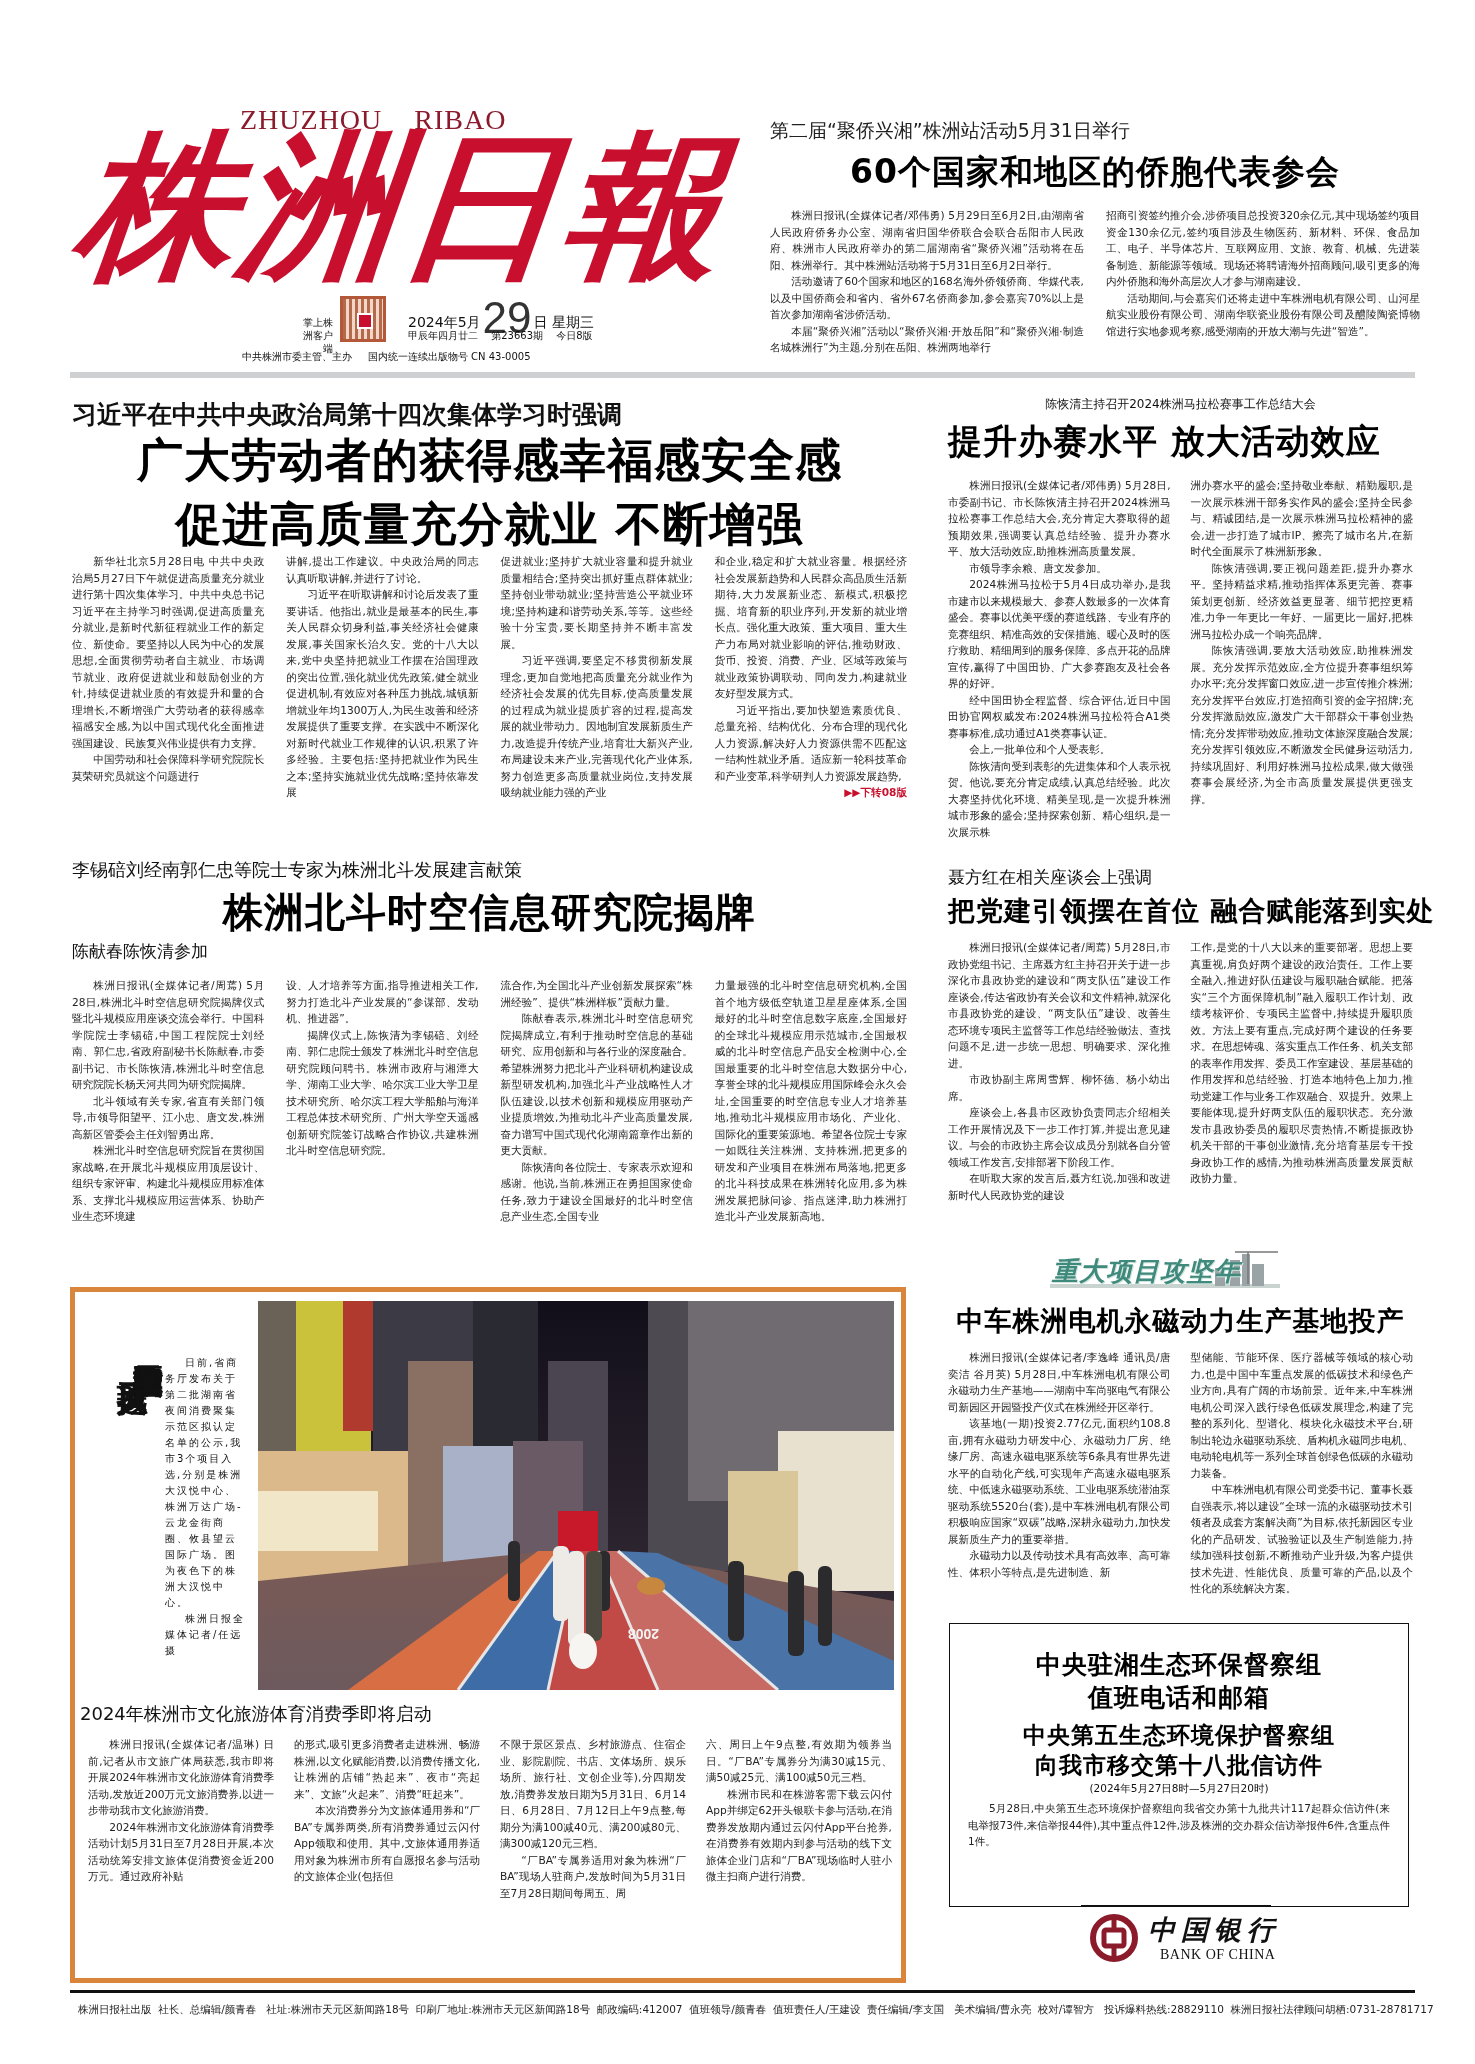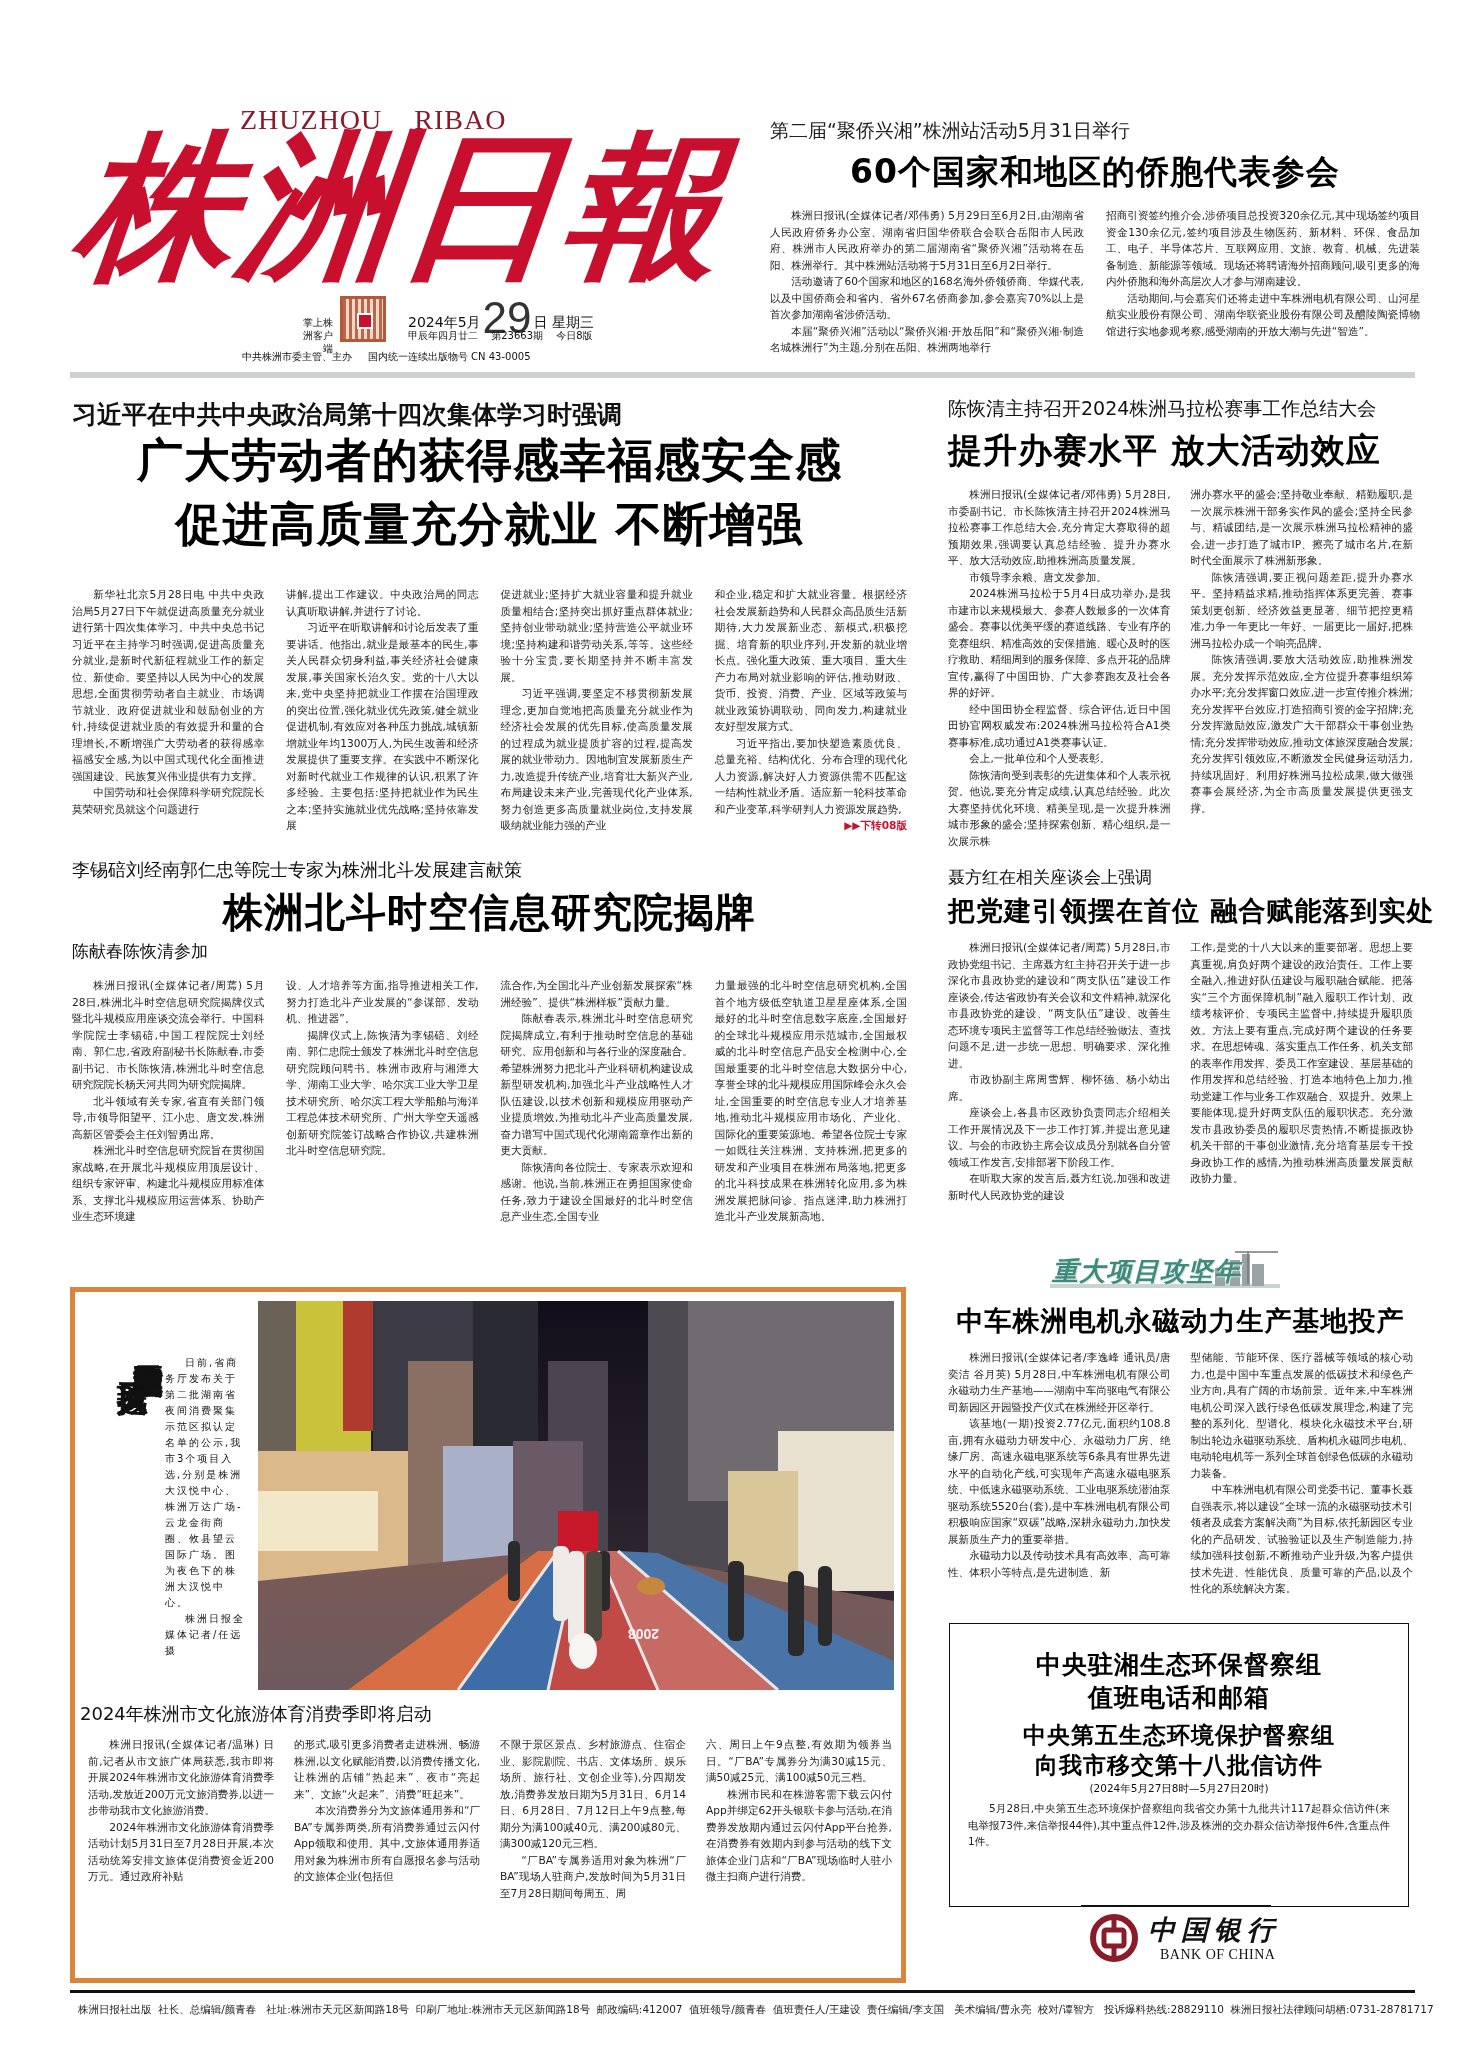--- a/index.html
+++ b/index.html
@@ -70,21 +70,21 @@
     </div>
   </div>
 </div>
 
 <div class="abs rule-gray"></div>
 
 <div class="abs" style="left:72px;top:398px;width:835px">
   <div class="kicker" style="font-size:25px;font-weight:bold">习近平在中共中央政治局第十四次集体学习时强调</div>
   <div class="headline" style="font-size:46px;line-height:58px">广大劳动者的获得感幸福感安全感</div>
   <div class="headline" style="font-size:46px;line-height:58px;margin-top:6px">促进高质量充分就业  不断增强</div>
-  <div class="cols" style="margin-top:33px;gap:22px">
+  <div class="cols" style="margin-top:0;gap:22px">
     <div class="col">
       <p>新华社北京5月28日电  中共中央政治局5月27日下午就促进高质量充分就业进行第十四次集体学习。中共中央总书记习近平在主持学习时强调,促进高质量充分就业,是新时代新征程就业工作的新定位、新使命。要坚持以人民为中心的发展思想,全面贯彻劳动者自主就业、市场调节就业、政府促进就业和鼓励创业的方针,持续促进就业质的有效提升和量的合理增长,不断增强广大劳动者的获得感幸福感安全感,为以中国式现代化全面推进强国建设、民族复兴伟业提供有力支撑。</p>
       <p>中国劳动和社会保障科学研究院院长莫荣研究员就这个问题进行</p>
     </div>
     <div class="col">
       <p class="noind">讲解,提出工作建议。中央政治局的同志认真听取讲解,并进行了讨论。</p>
       <p>习近平在听取讲解和讨论后发表了重要讲话。他指出,就业是最基本的民生,事关人民群众切身利益,事关经济社会健康发展,事关国家长治久安。党的十八大以来,党中央坚持把就业工作摆在治国理政的突出位置,强化就业优先政策,健全就业促进机制,有效应对各种压力挑战,城镇新增就业年均1300万人,为民生改善和经济发展提供了重要支撑。在实践中不断深化对新时代就业工作规律的认识,积累了许多经验。主要包括:坚持把就业作为民生之本;坚持实施就业优先战略;坚持依靠发展</p>
     </div>
     <div class="col">
       <p class="noind">促进就业;坚持扩大就业容量和提升就业质量相结合;坚持突出抓好重点群体就业;坚持创业带动就业;坚持营造公平就业环境;坚持构建和谐劳动关系,等等。这些经验十分宝贵,要长期坚持并不断丰富发展。</p>
@@ -92,21 +92,21 @@
     </div>
     <div class="col">
       <p class="noind">和企业,稳定和扩大就业容量。根据经济社会发展新趋势和人民群众高品质生活新期待,大力发展新业态、新模式,积极挖掘、培育新的职业序列,开发新的就业增长点。强化重大政策、重大项目、重大生产力布局对就业影响的评估,推动财政、货币、投资、消费、产业、区域等政策与就业政策协调联动、同向发力,构建就业友好型发展方式。</p>
       <p>习近平指出,要加快塑造素质优良、总量充裕、结构优化、分布合理的现代化人力资源,解决好人力资源供需不匹配这一结构性就业矛盾。适应新一轮科技革命和产业变革,科学研判人力资源发展趋势,</p>
       <div style="text-align:right"><span class="more">▶▶下转08版</span></div>
     </div>
   </div>
 </div>
 
 <div class="abs" style="left:948px;top:396px;width:465px">
-  <div class="kicker" style="font-size:19px;text-align:left">陈恢清主持召开2024株洲马拉松赛事工作总结大会</div>
+  <div class="kicker" style="font-size:12px;text-align:center">陈恢清主持召开2024株洲马拉松赛事工作总结大会</div>
   <div class="headline" style="font-size:34px;text-align:left;margin-top:6px">提升办赛水平  放大活动效应</div>
   <div class="cols" style="margin-top:12px;gap:20px">
     <div class="col">
       <p>株洲日报讯(全媒体记者/邓伟勇)  5月28日,市委副书记、市长陈恢清主持召开2024株洲马拉松赛事工作总结大会,充分肯定大赛取得的超预期效果,强调要认真总结经验、提升办赛水平、放大活动效应,助推株洲高质量发展。</p>
       <p>市领导李余粮、唐文发参加。</p>
       <p>2024株洲马拉松于5月4日成功举办,是我市建市以来规模最大、参赛人数最多的一次体育盛会。赛事以优美平缓的赛道线路、专业有序的竞赛组织、精准高效的安保措施、暖心及时的医疗救助、精细周到的服务保障、多点开花的品牌宣传,赢得了中国田协、广大参赛跑友及社会各界的好评。</p>
       <p>经中国田协全程监督、综合评估,近日中国田协官网权威发布:2024株洲马拉松符合A1类赛事标准,成功通过A1类赛事认证。</p>
       <p>会上,一批单位和个人受表彰。</p>
       <p>陈恢清向受到表彰的先进集体和个人表示祝贺。他说,要充分肯定成绩,认真总结经验。此次大赛坚持优化环境、精美呈现,是一次提升株洲城市形象的盛会;坚持探索创新、精心组织,是一次展示株</p>
     </div>

